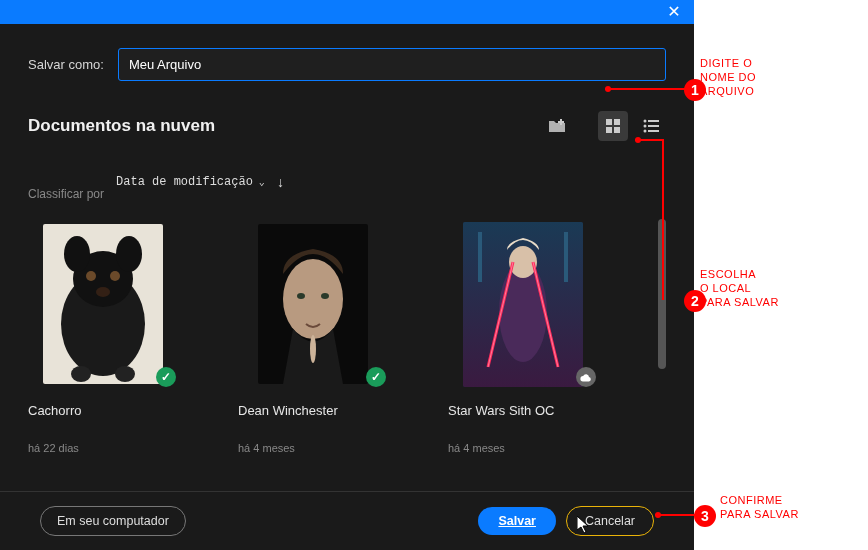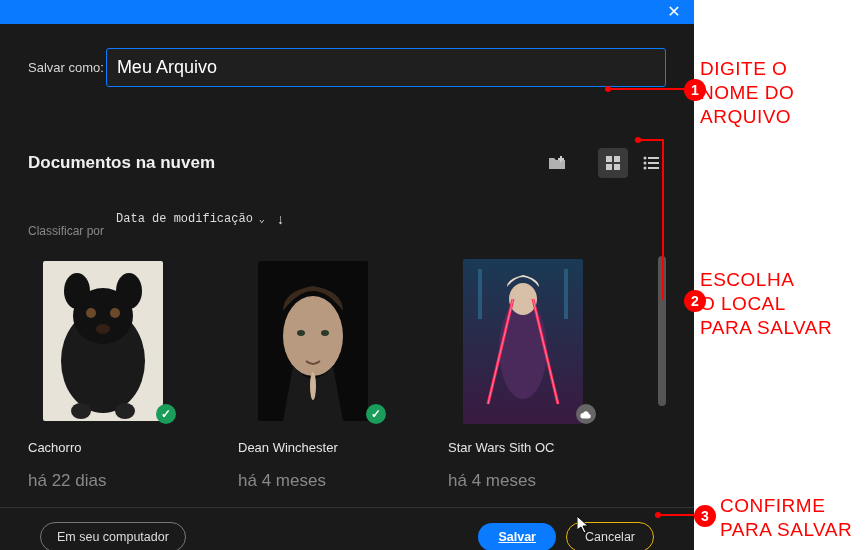--- a/index.html
+++ b/index.html
@@ -37,43 +37,42 @@
   }
   .content {
     flex: 1;
     padding: 24px 28px 16px 28px;
     display: flex;
     flex-direction: column;
   }
   .save-row {
     display: flex;
     align-items: center;
-    gap: 2px;
+    gap: 14px;
     margin-bottom: 30px;
   }
   .save-label {
     font-size: 13px;
     color: #d6d6d6;
   }
   .filename-input {
     flex: 1;
     background: #1f1f1f;
     border: 1px solid #0a7bff;
     border-radius: 3px;
     padding: 8px 10px;
     color: #fff;
-    font-size: 18px;
+    font-size: 13px;
     outline: none;
   }
   .section-header {
     display: flex;
     align-items: center;
     justify-content: space-between;
     margin-bottom: 22px;
-    margin-top: 31px;
   }
   .section-title {
     font-size: 17px;
     font-weight: 700;
     color: #f0f0f0;
   }
   .header-icons {
     display: flex;
     gap: 8px;
     align-items: center;
@@ -149,22 +148,22 @@
     font-weight: 700;
   }
   .badge.synced { background: #1a9c5a; }
   .badge.cloud { background: #666; }
   .card-title {
     margin-top: 14px;
     font-size: 13px;
     color: #e6e6e6;
   }
   .card-time {
-    margin-top: 16px;
-    font-size: 17px;
+    margin-top: 24px;
+    font-size: 11px;
     color: #888;
   }
   .scrollbar {
     width: 8px;
     background: transparent;
     position: relative;
   }
   .scroll-thumb {
     position: absolute;
     top: 0;
@@ -219,21 +218,21 @@
     width: 14px; height: 18px;
     pointer-events: none;
   }
   
   .anno {
     position: absolute;
     left: 700px;
     color: #ff0000;
     font-family: "Futura", "Century Gothic", Arial, sans-serif;
     font-weight: 500;
-    font-size: 19px;
+    font-size: 11px;
     letter-spacing: 0.5px;
     line-height: 1.25;
   }
   .anno-num {
     position: absolute;
     width: 22px; height: 22px;
     background: #ff0000;
     color: #fff;
     border-radius: 50%;
     display: flex;

